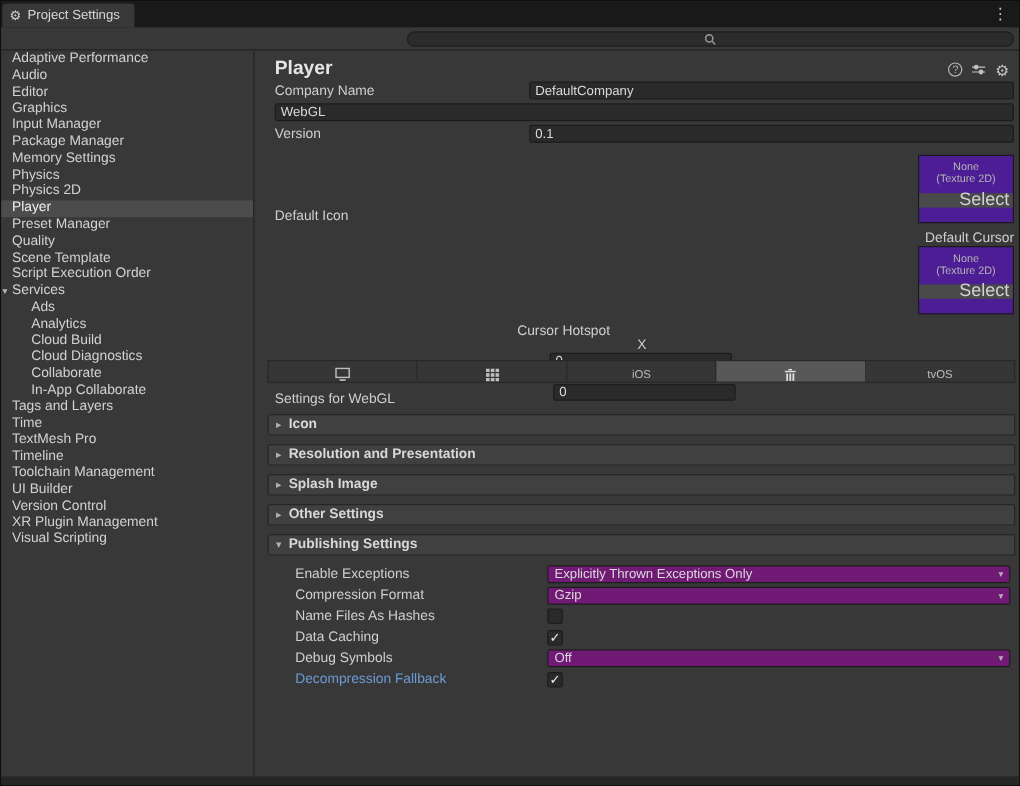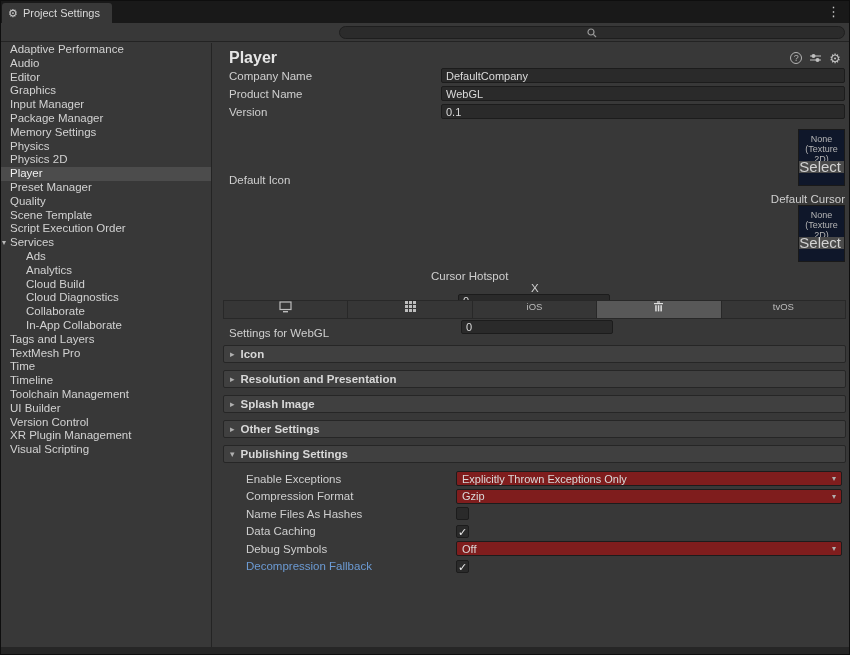--- a/index.html
+++ b/index.html
@@ -38,50 +38,50 @@
   .preset-icon { cursor:pointer; display:flex; }
 
   .form-row { display:flex; align-items:center; height:17px; padding:0 4px 0 16px; margin-bottom:1px; }
   .form-label { width:212px; font-size:11.5px; color:#cfcfcf; }
   input.field { flex:1; height:15px; background:#2a2a2a; border:1px solid #1c1c1c; border-radius:2px;
                 font-size:11px; color:#dadada; padding:0 4px; font-family:"Liberation Sans", sans-serif; outline:none; }
 
   .thumb-row { display:flex; align-items:flex-end; padding:8px 4px 0 16px; }
   .thumb-row.second { padding-top:4px;flex-direction:column; }
   .thumb-label { flex:1; font-size:11.5px; color:#cfcfcf; padding-top:3px; }
-  .thumb-box { width:47px; height:57px; background:#0f172a; border:1px solid #191919; position:relative;
+  .thumb-box { width:80px; height:57px; background:#4c1d95; border:1px solid #191919; position:relative;
                font-size:9px; color:#b5b5b5; text-align:center; cursor:pointer; }
   .thumb-none { padding-top:4px; line-height:10px; }
   .select-strip { position:absolute; bottom:12px; left:0; right:0; height:12px; background:#4a4a4a; color:#d2d2d2;
                   font-size:15px; line-height:12px; text-align:right; padding-right:3px; cursor:pointer; }
 
   .hotspot-row { display:flex; align-items:center; padding:8px 4px 0 16px; height:26px;flex-direction:column; }
   .hotspot-row .form-label { width:212px; }
   .axis-label { width:12px; font-size:11.5px; color:#cfcfcf; }
   .hotspot-row input.field { margin-right:6px; }
   .hotspot-row input.field:last-child { margin-right:0; }
 
   .tabs { display:flex; margin:12px 3px 0 10px; height:19px; }
-  .tab { flex:1; background:#363636; border:1px solid #282828; border-left-width:0; display:flex; align-items:flex-start;
+  .tab { flex:1; background:#363636; border:1px solid #282828; border-left-width:0; display:flex; align-items:flex-end;
          justify-content:center; color:#bdbdbd; font-size:9.5px; cursor:pointer; }
   .tab:first-child { border-left-width:1px; }
   .tab.selected { background:#585858; color:#e2e2e2; }
 
   .settings-for { margin:8px 0 6px 16px; font-size:11.5px; color:#cfcfcf; }
 
   .section-bar { margin:0 3px 7px 10px; height:18px; background:#404040; border:1px solid #262626; border-radius:2px;
                  display:flex; align-items:center; padding-left:6px; gap:6px; cursor:pointer; }
   .section-arrow { font-size:9px; color:#b0b0b0; }
   .section-label { font-size:11.5px; font-weight:bold; color:#d8d8d8; }
 
   .pub-rows { margin:3px 3px 0 10px; }
   .pub-row { display:flex; align-items:center; height:17.5px; padding-left:23px; }
   .pub-label { width:210px; font-size:11.5px; color:#cfcfcf; }
   .pub-label.link { color:#6c9bd4; }
-  .dropdown { flex:1; height:15px; background:#7f1d1d; border:1px solid #1c1c1c; border-radius:2px; display:flex;
+  .dropdown { flex:1; height:15px; background:#701a75; border:1px solid #1c1c1c; border-radius:2px; display:flex;
               align-items:center; padding:0 5px; font-size:11px; color:#dadada; cursor:pointer; margin-right:4px; }
   .dd-value { flex:1; }
   .dd-arrow { font-size:8px; color:#b0b0b0; }
   .checkbox { width:13px; height:13px; background:#2a2a2a; border:1px solid #1c1c1c; border-radius:2px; position:relative; cursor:pointer; }
   .checkbox .check { display:none; color:#ececec; font-size:11px; line-height:12px; position:absolute; left:1px; top:0; }
   .checkbox.checked .check { display:block; }
 
   .bottom-edge { position:absolute; bottom:0; left:0; right:0; height:7px; background:#262626; }
 </style>
 </head>
@@ -213,26 +213,26 @@
         <span>In-App Collaborate</span>
       </div>
 
       <div class="side-item">
         
         <span>Tags and Layers</span>
       </div>
 
       <div class="side-item">
         
+        <span>Time</span>
+      </div>
+
+      <div class="side-item">
+        
         <span>TextMesh Pro</span>
-      </div>
-
-      <div class="side-item">
-        
-        <span>Time</span>
       </div>
 
       <div class="side-item">
         
         <span>Timeline</span>
       </div>
 
       <div class="side-item">
         
         <span>Toolchain Management</span>
@@ -275,21 +275,20 @@
         </div>
         <div class="hdr-gear">⚙</div>
       </div>
     </div>
 
     <div class="form-row">
       <div class="form-label">Company Name</div>
       <input class="field" type="text" value="DefaultCompany" style="">
     </div>
     <div class="form-row">
-      <div class="form-label">Product Name</div>
       <input class="field" type="text" value="WebGL" style="">
     </div>
     <div class="form-row">
       <div class="form-label">Version</div>
       <input class="field" type="text" value="0.1" style="">
     </div>
 
     <div class="thumb-row">
       <div class="thumb-label">Default Icon</div>
       <div class="thumb-box">

